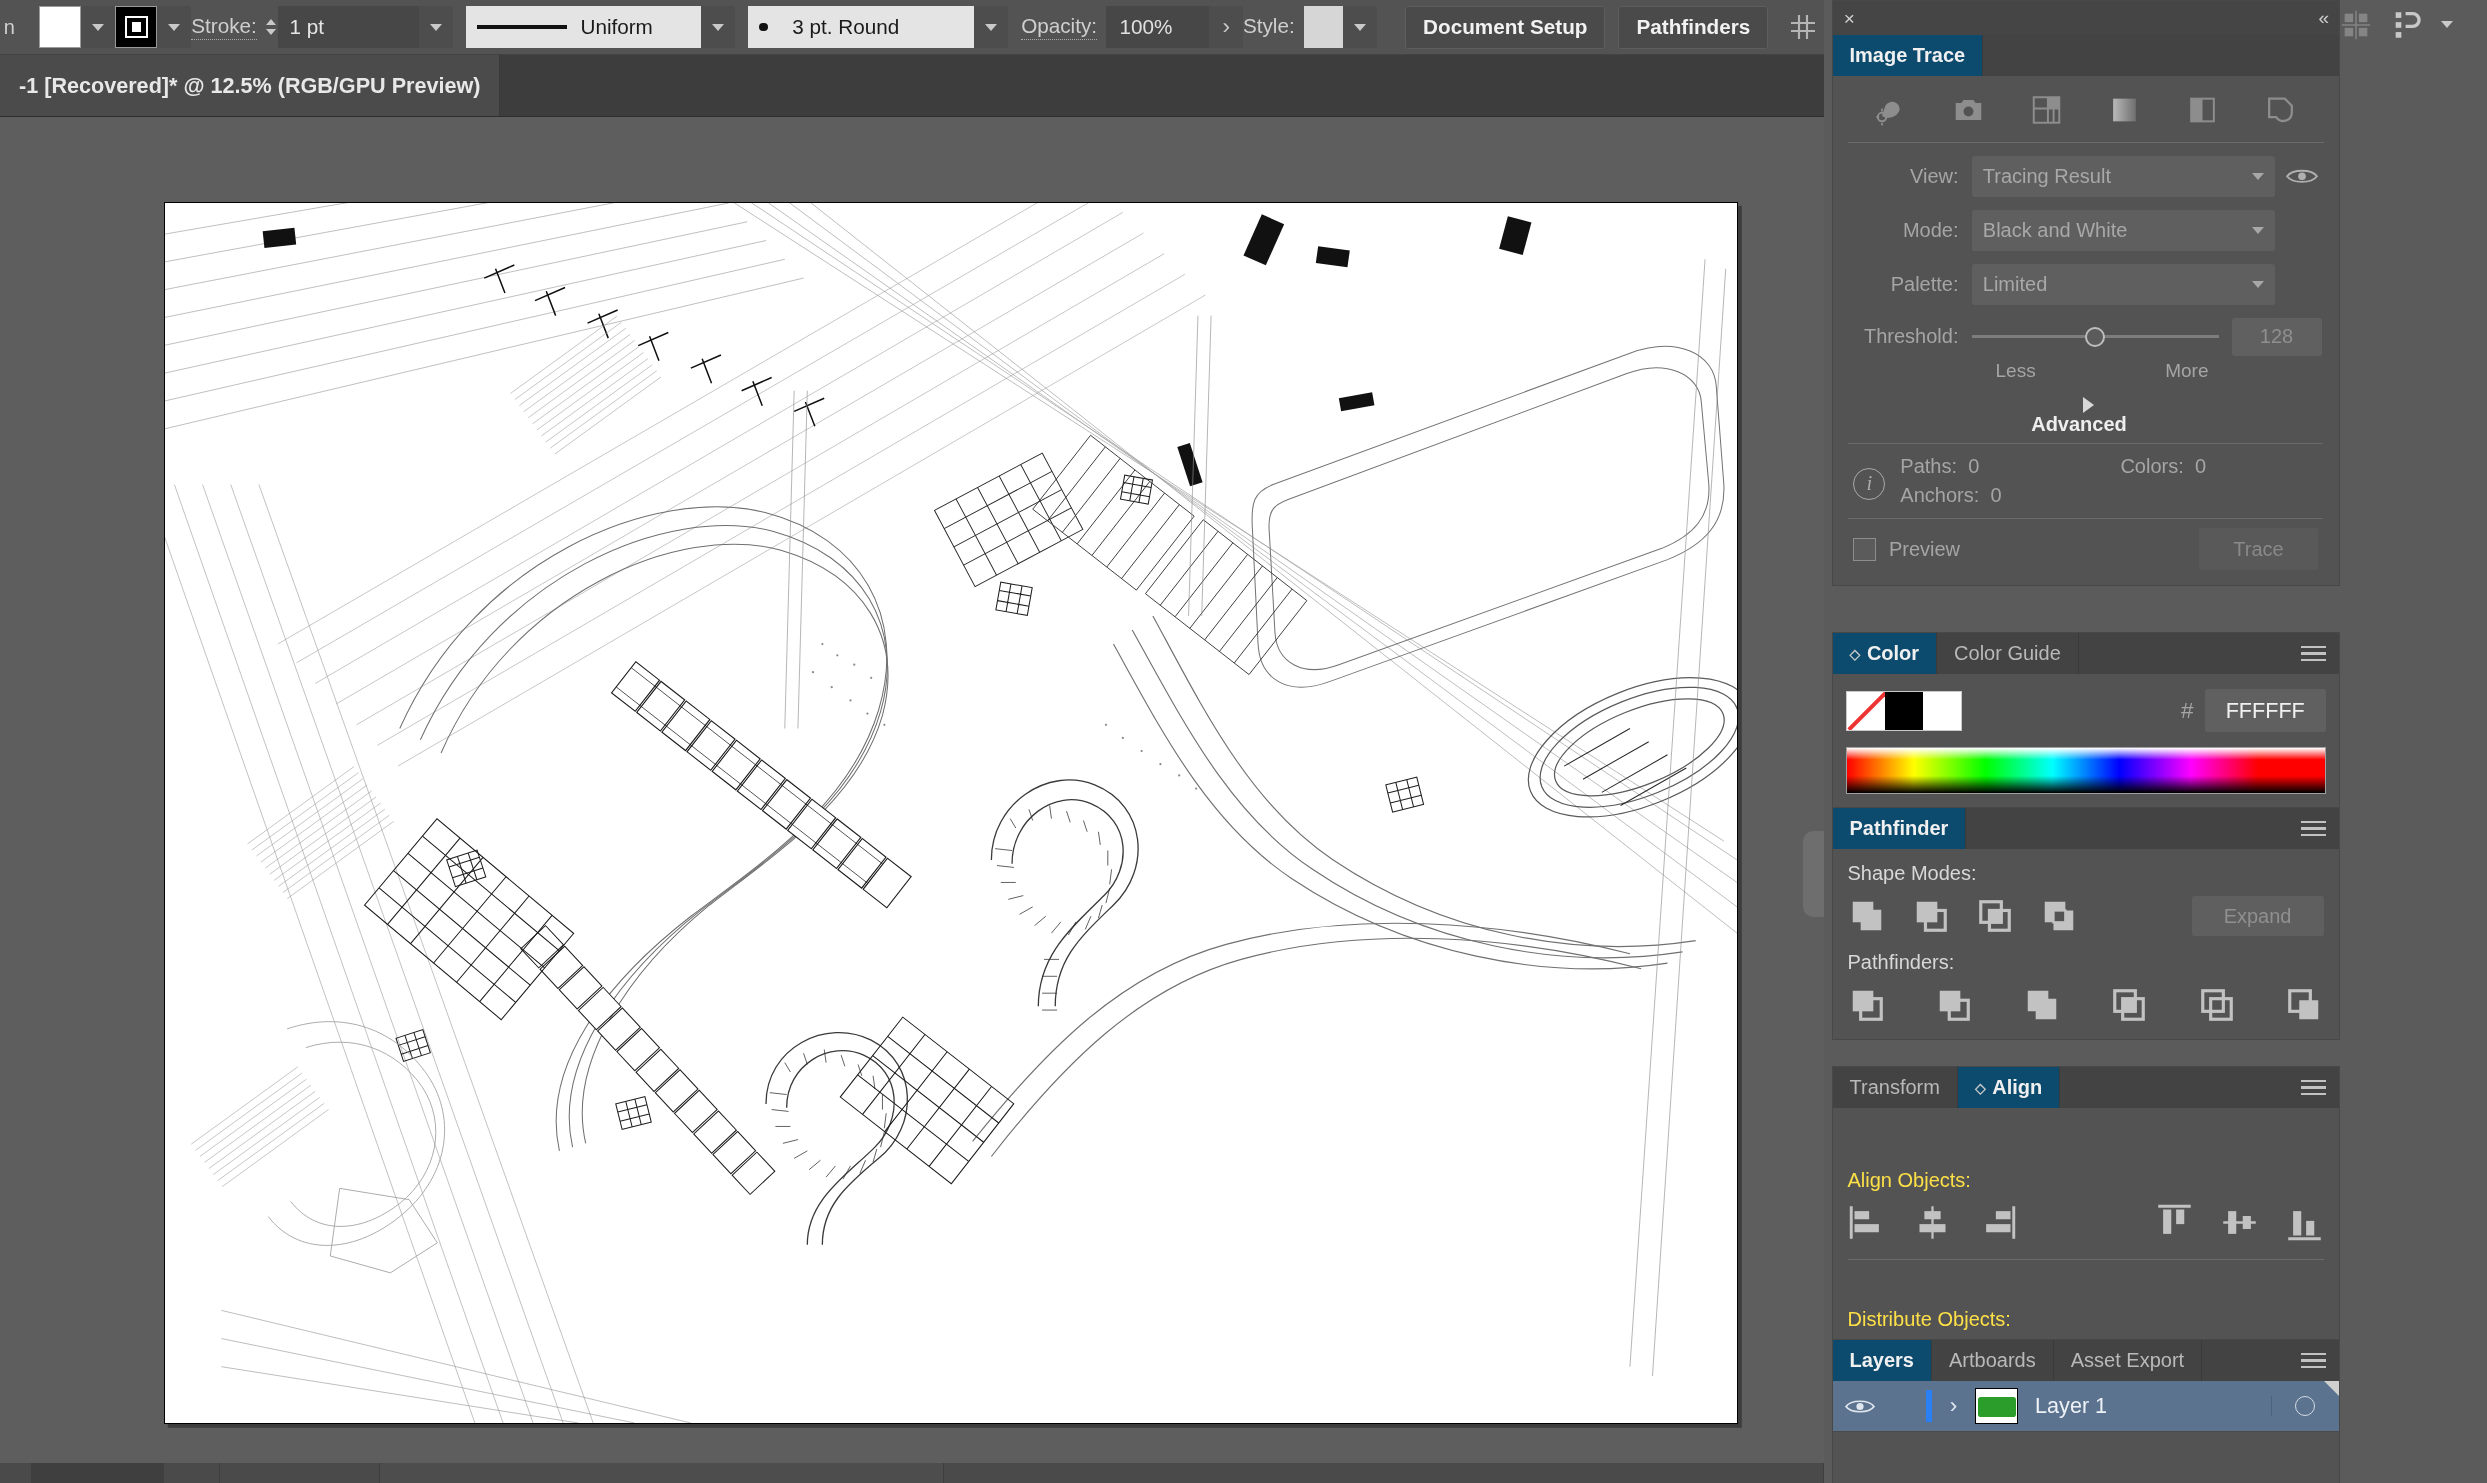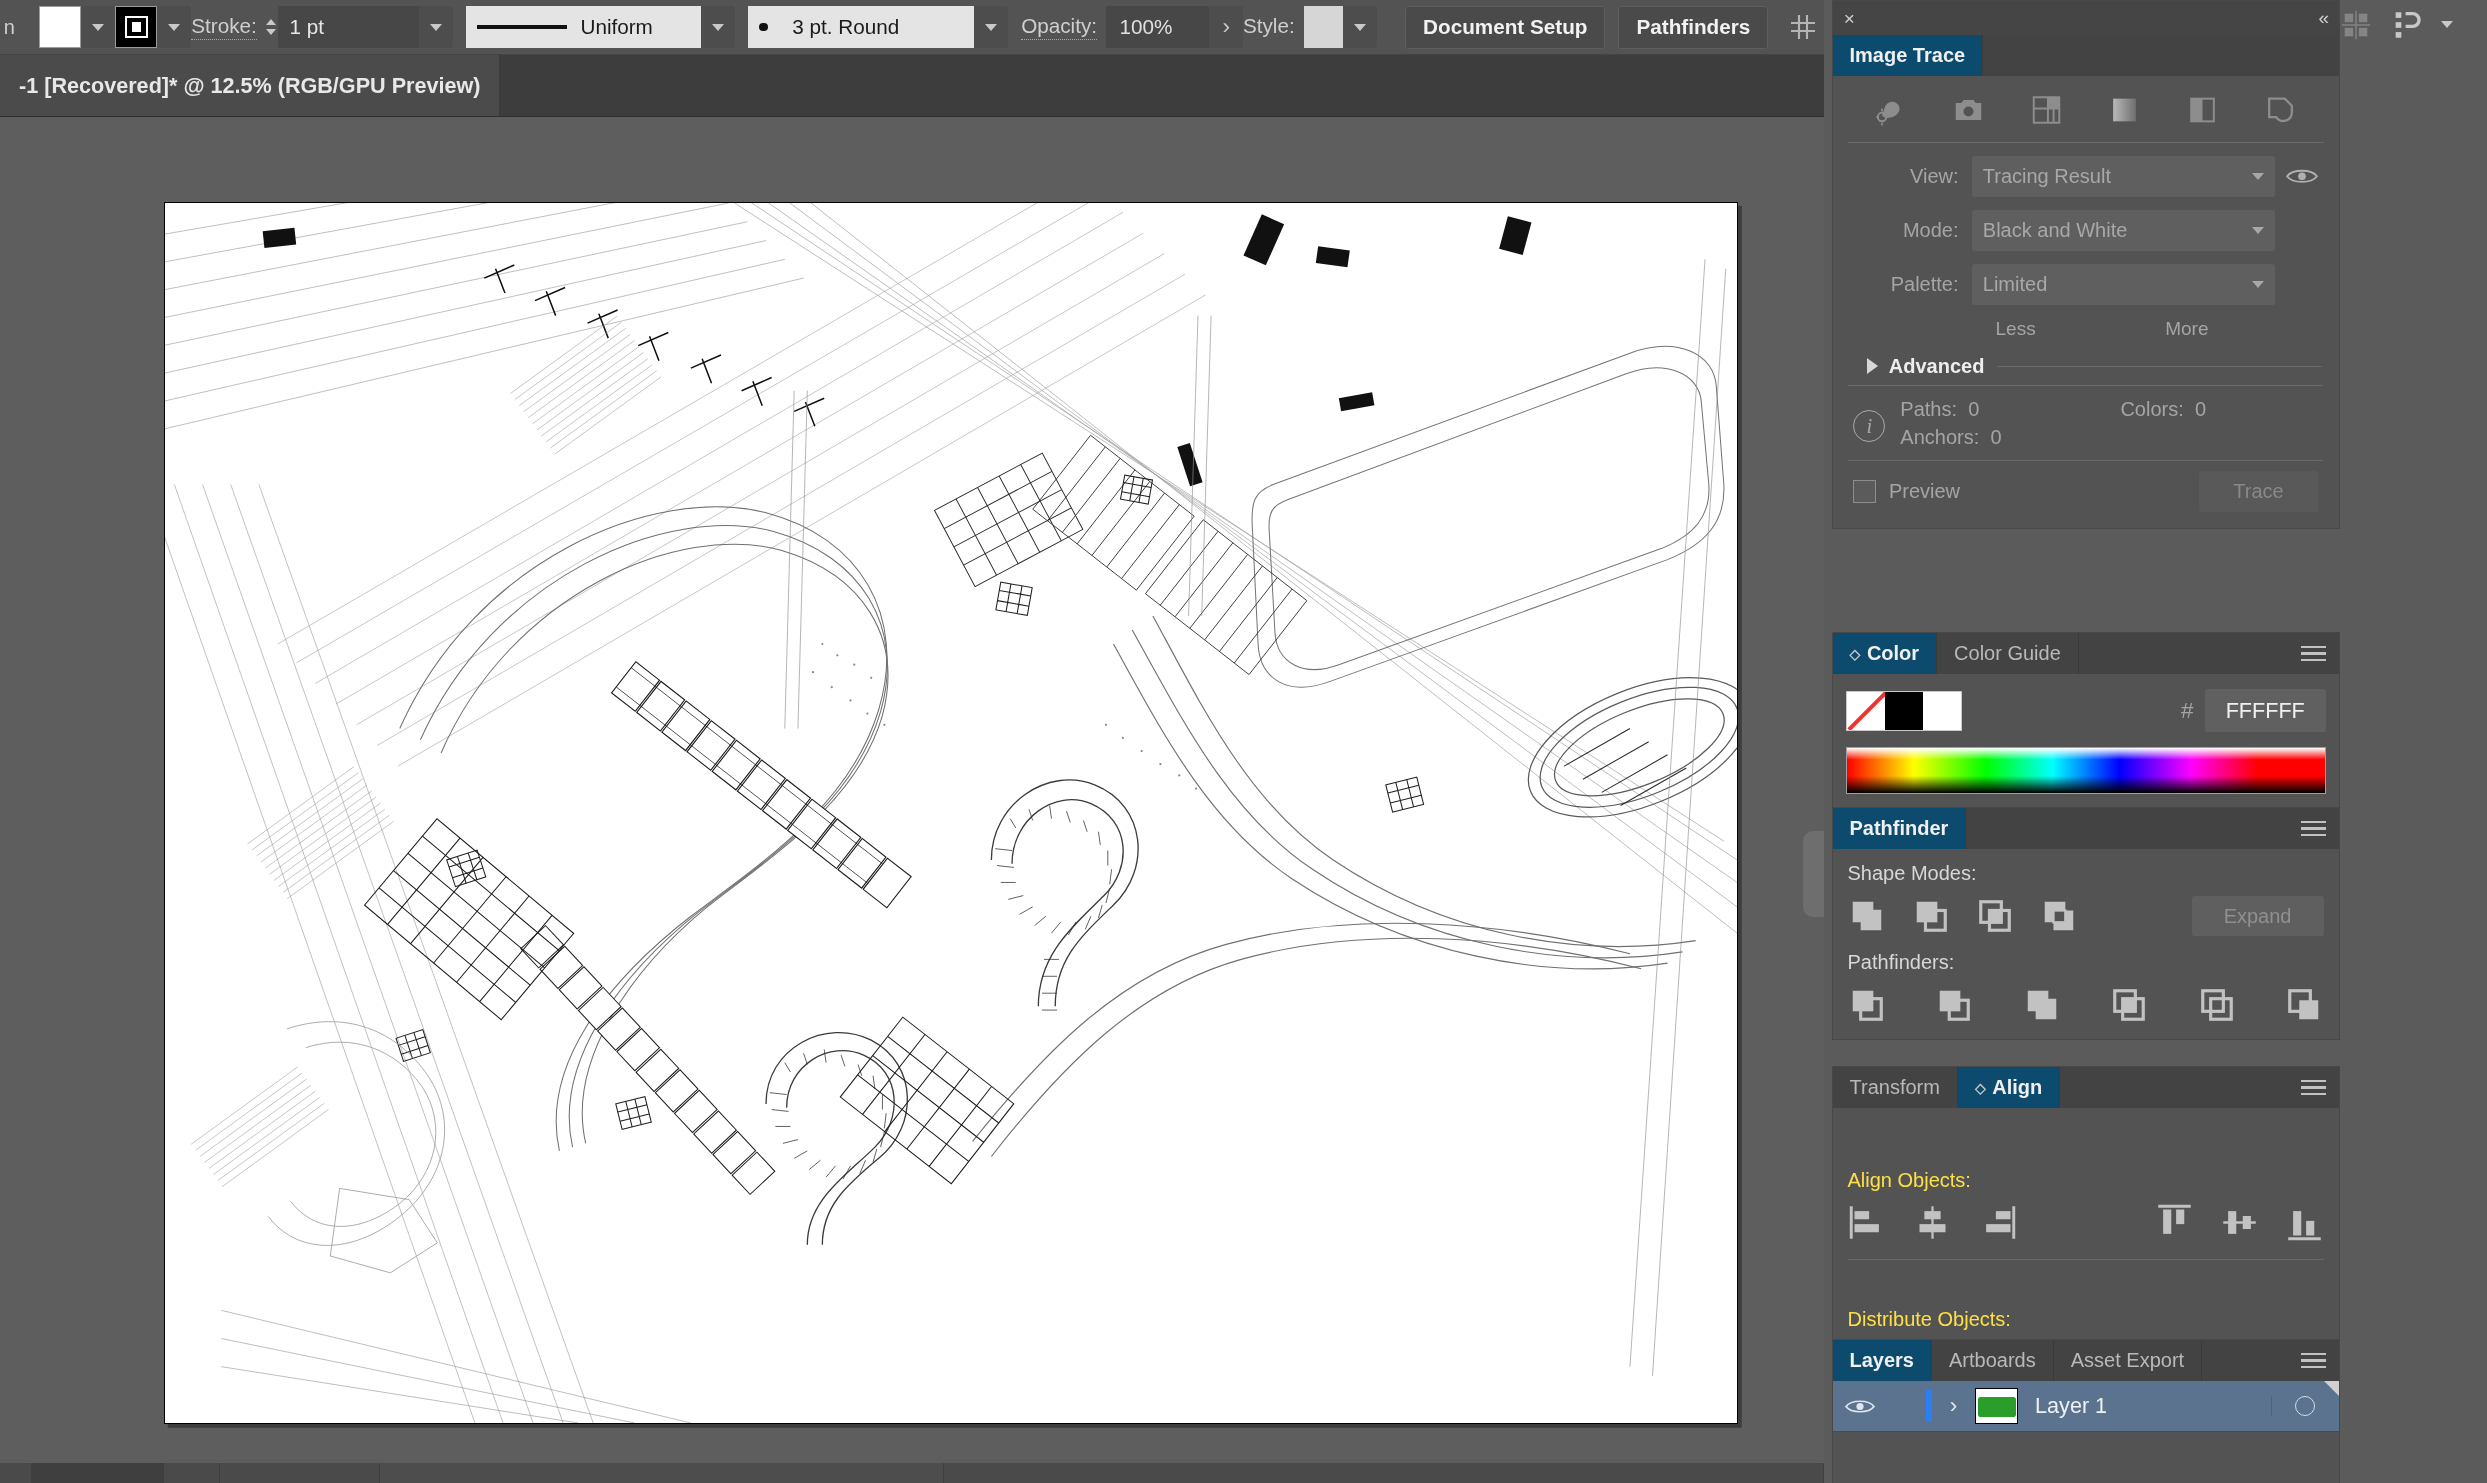--- a/index.html
+++ b/index.html
@@ -153,21 +153,21 @@
     position:absolute; top:-8.5px; left:50%; width:20px;height:20px;
     border-radius:50%; border:2.8px solid #bdbdbd; background:#5b5b5b;
     transform:translateX(-50%);
   }
   .it-numfield {
     width:90px;height:38px;background:#606060;border-radius:2.8px;
     color:#8f8f8f;font-size:20px;display:flex;align-items:center;justify-content:center;
   }
   .it-lessmore { display:flex; justify-content:space-between; padding:0 113px 0 146px; margin-bottom:15px; }
   .it-lessmore span { color:#a5a5a5; font-size:19px; }
-  .it-adv { display:flex; align-items:center; margin-bottom:7.5px; }
+  .it-adv { display:flex; align-items:center; margin-bottom:7.5px;flex-direction:column; }
   .tri-right { width:0;height:0;border-top:8.5px solid transparent;border-bottom:8.5px solid transparent;border-left:11.3px solid #d8d8d8;margin:0 11.3px 0 17px;}
   .it-adv-label { color:#eeeeee;font-size:20px;font-weight:bold;margin-right:13px;}
   .it-adv-line { flex:1;height:0.9px;background:#6a6a6a; }
   .it-info { display:flex; align-items:center; padding:11.3px 0 5.6px 0; }
   .info-circle {
     width:32px;height:32px;border-radius:50%;border:1.9px solid #a9a9a9;
     color:#a9a9a9;font-size:20.7px;display:flex;align-items:center;justify-content:center;
     font-family:"Liberation Serif",serif; font-style:italic; margin:0 15px 0 3.8px;
   }
   .it-stats { flex:1; }
@@ -725,20 +725,27 @@
 
         <div class="it-row">
           <div class="it-label">Palette:</div>
           <div class="it-select">
             <span>Limited</span>
             <span class="caret"></span>
           </div>
           <div class="it-right-icon"></div>
         </div>
 
+        <div class="it-slider-row">
+          <div class="it-label">Threshold:</div>
+          <div class="it-track">
+            <div class="it-knob"></div>
+          </div>
+          <div class="it-numfield">128</div>
+        </div>
         <div class="it-lessmore">
           <span>Less</span>
           <span>More</span>
         </div>
 
         <div class="it-adv">
           <span class="tri-right"></span>
           <span class="it-adv-label">Advanced</span>
           <span class="it-adv-line"></span>
         </div>

